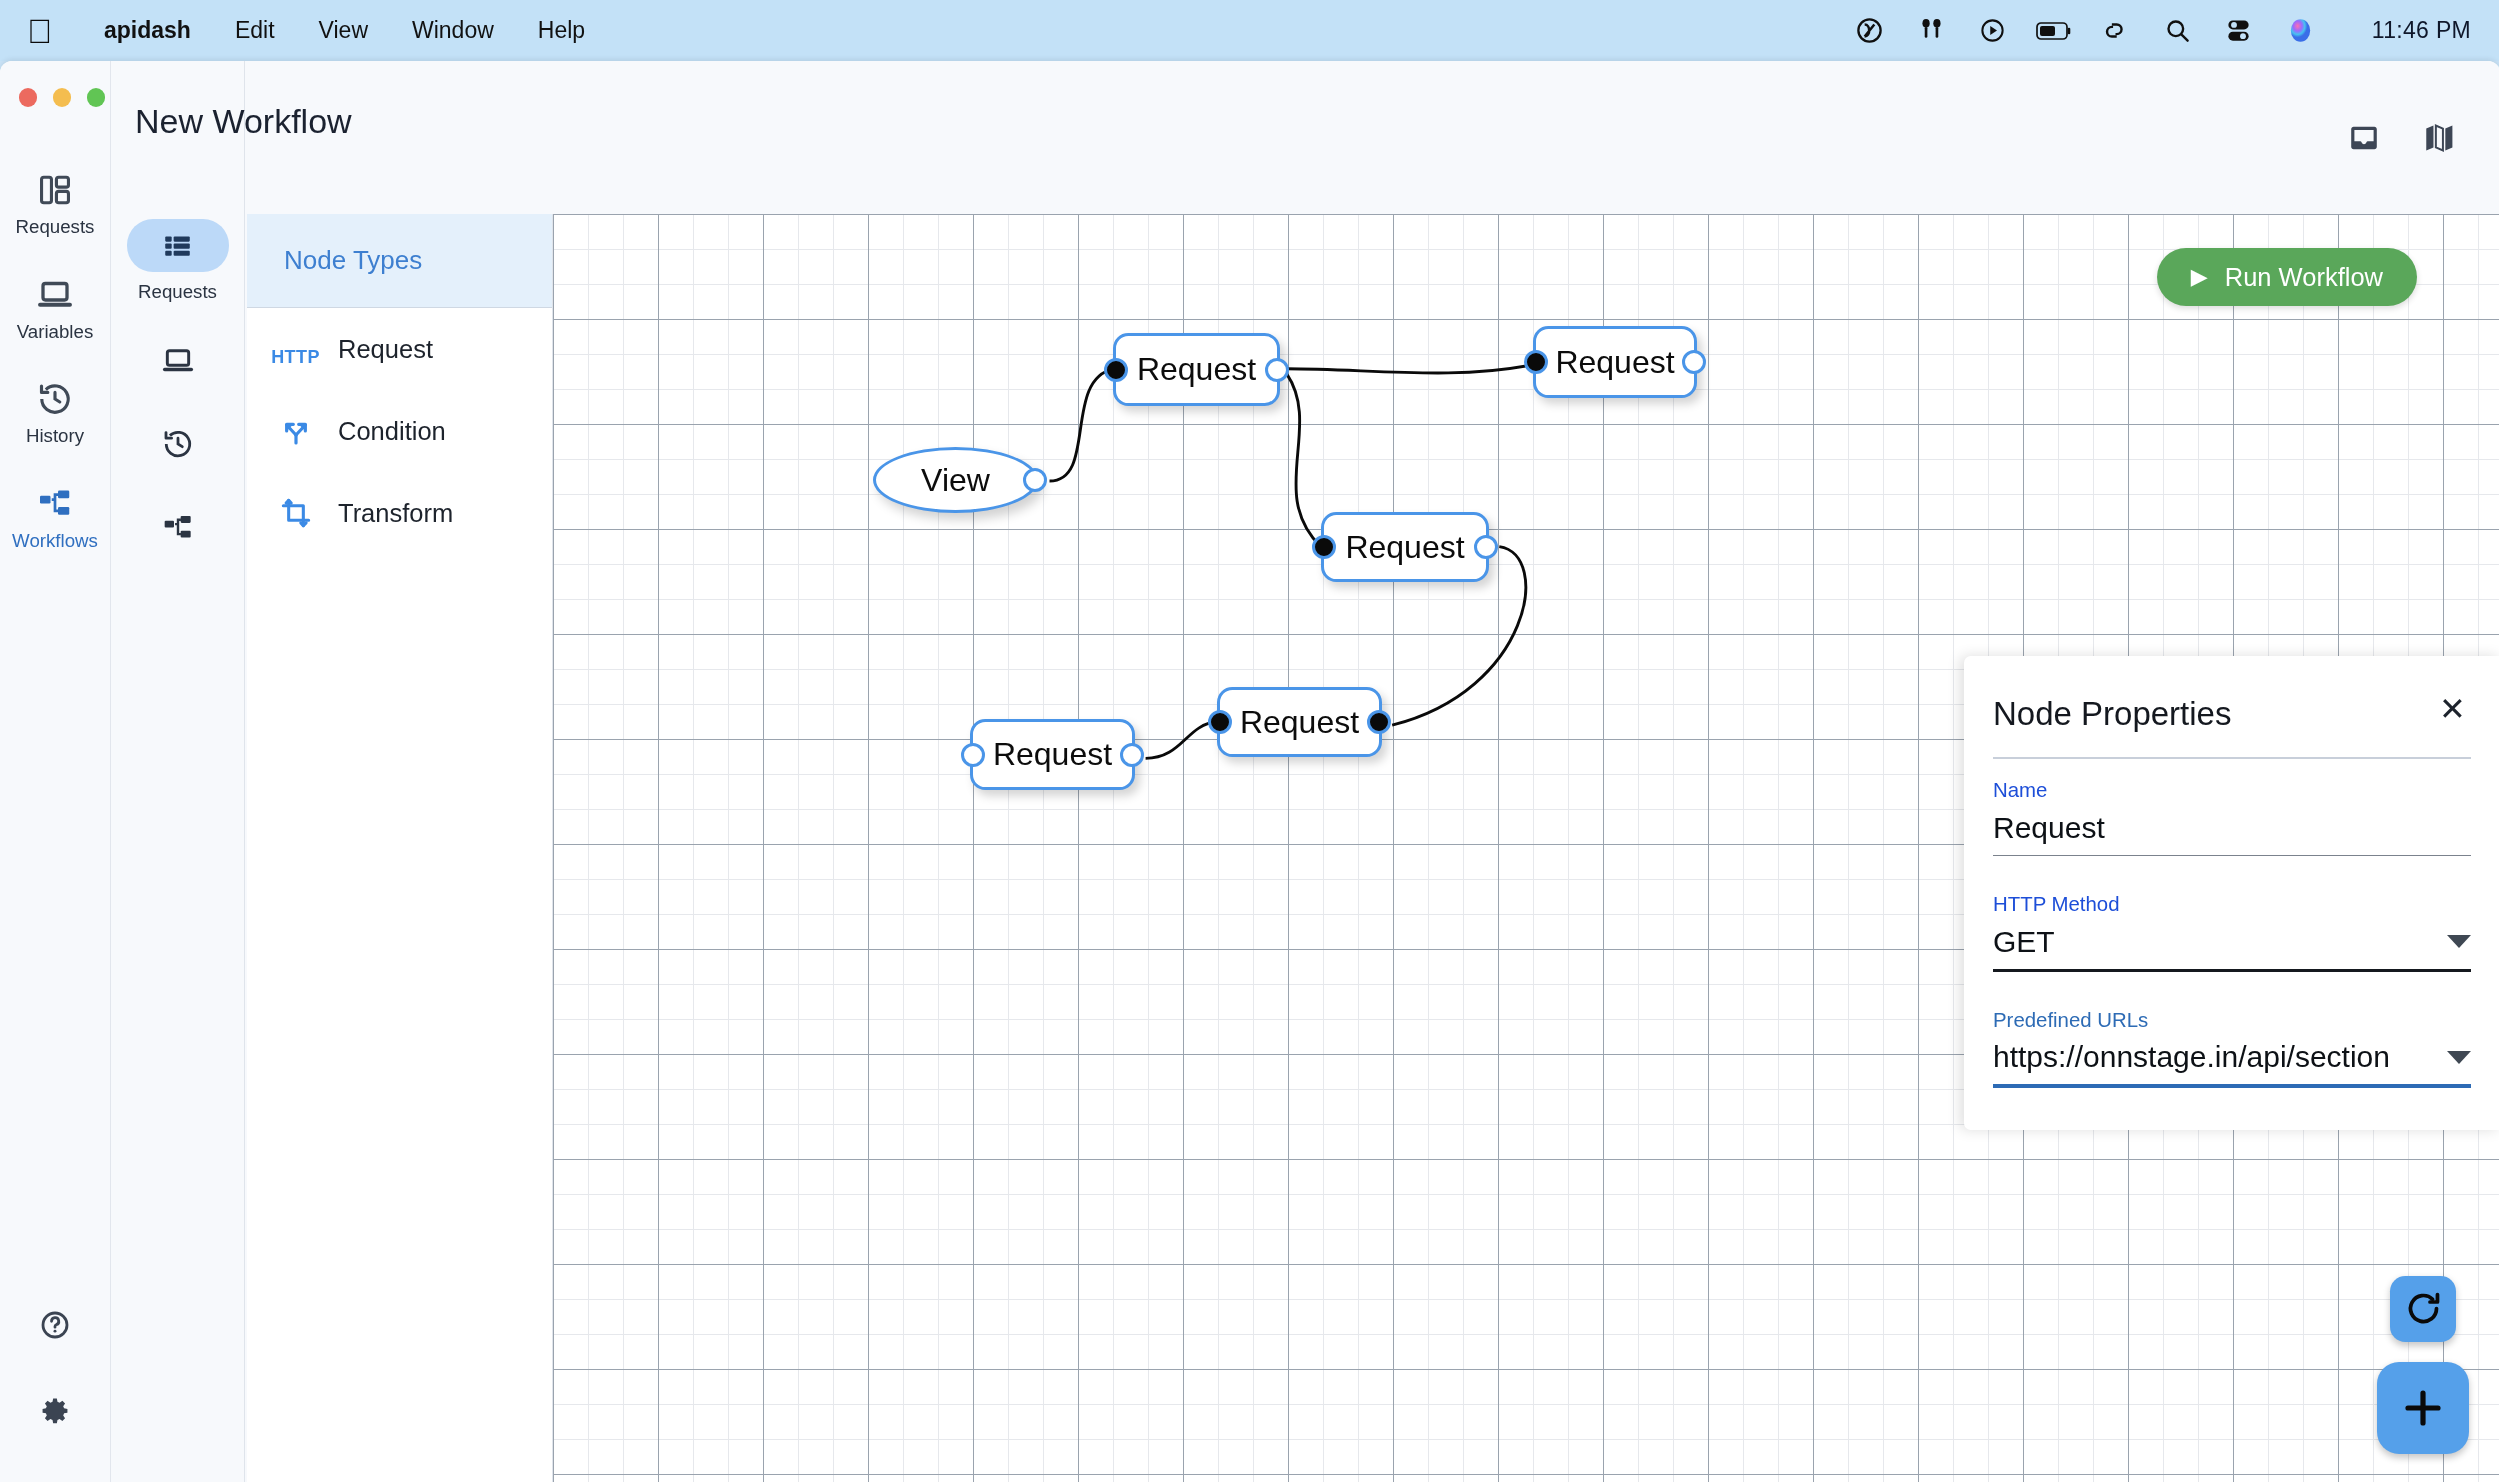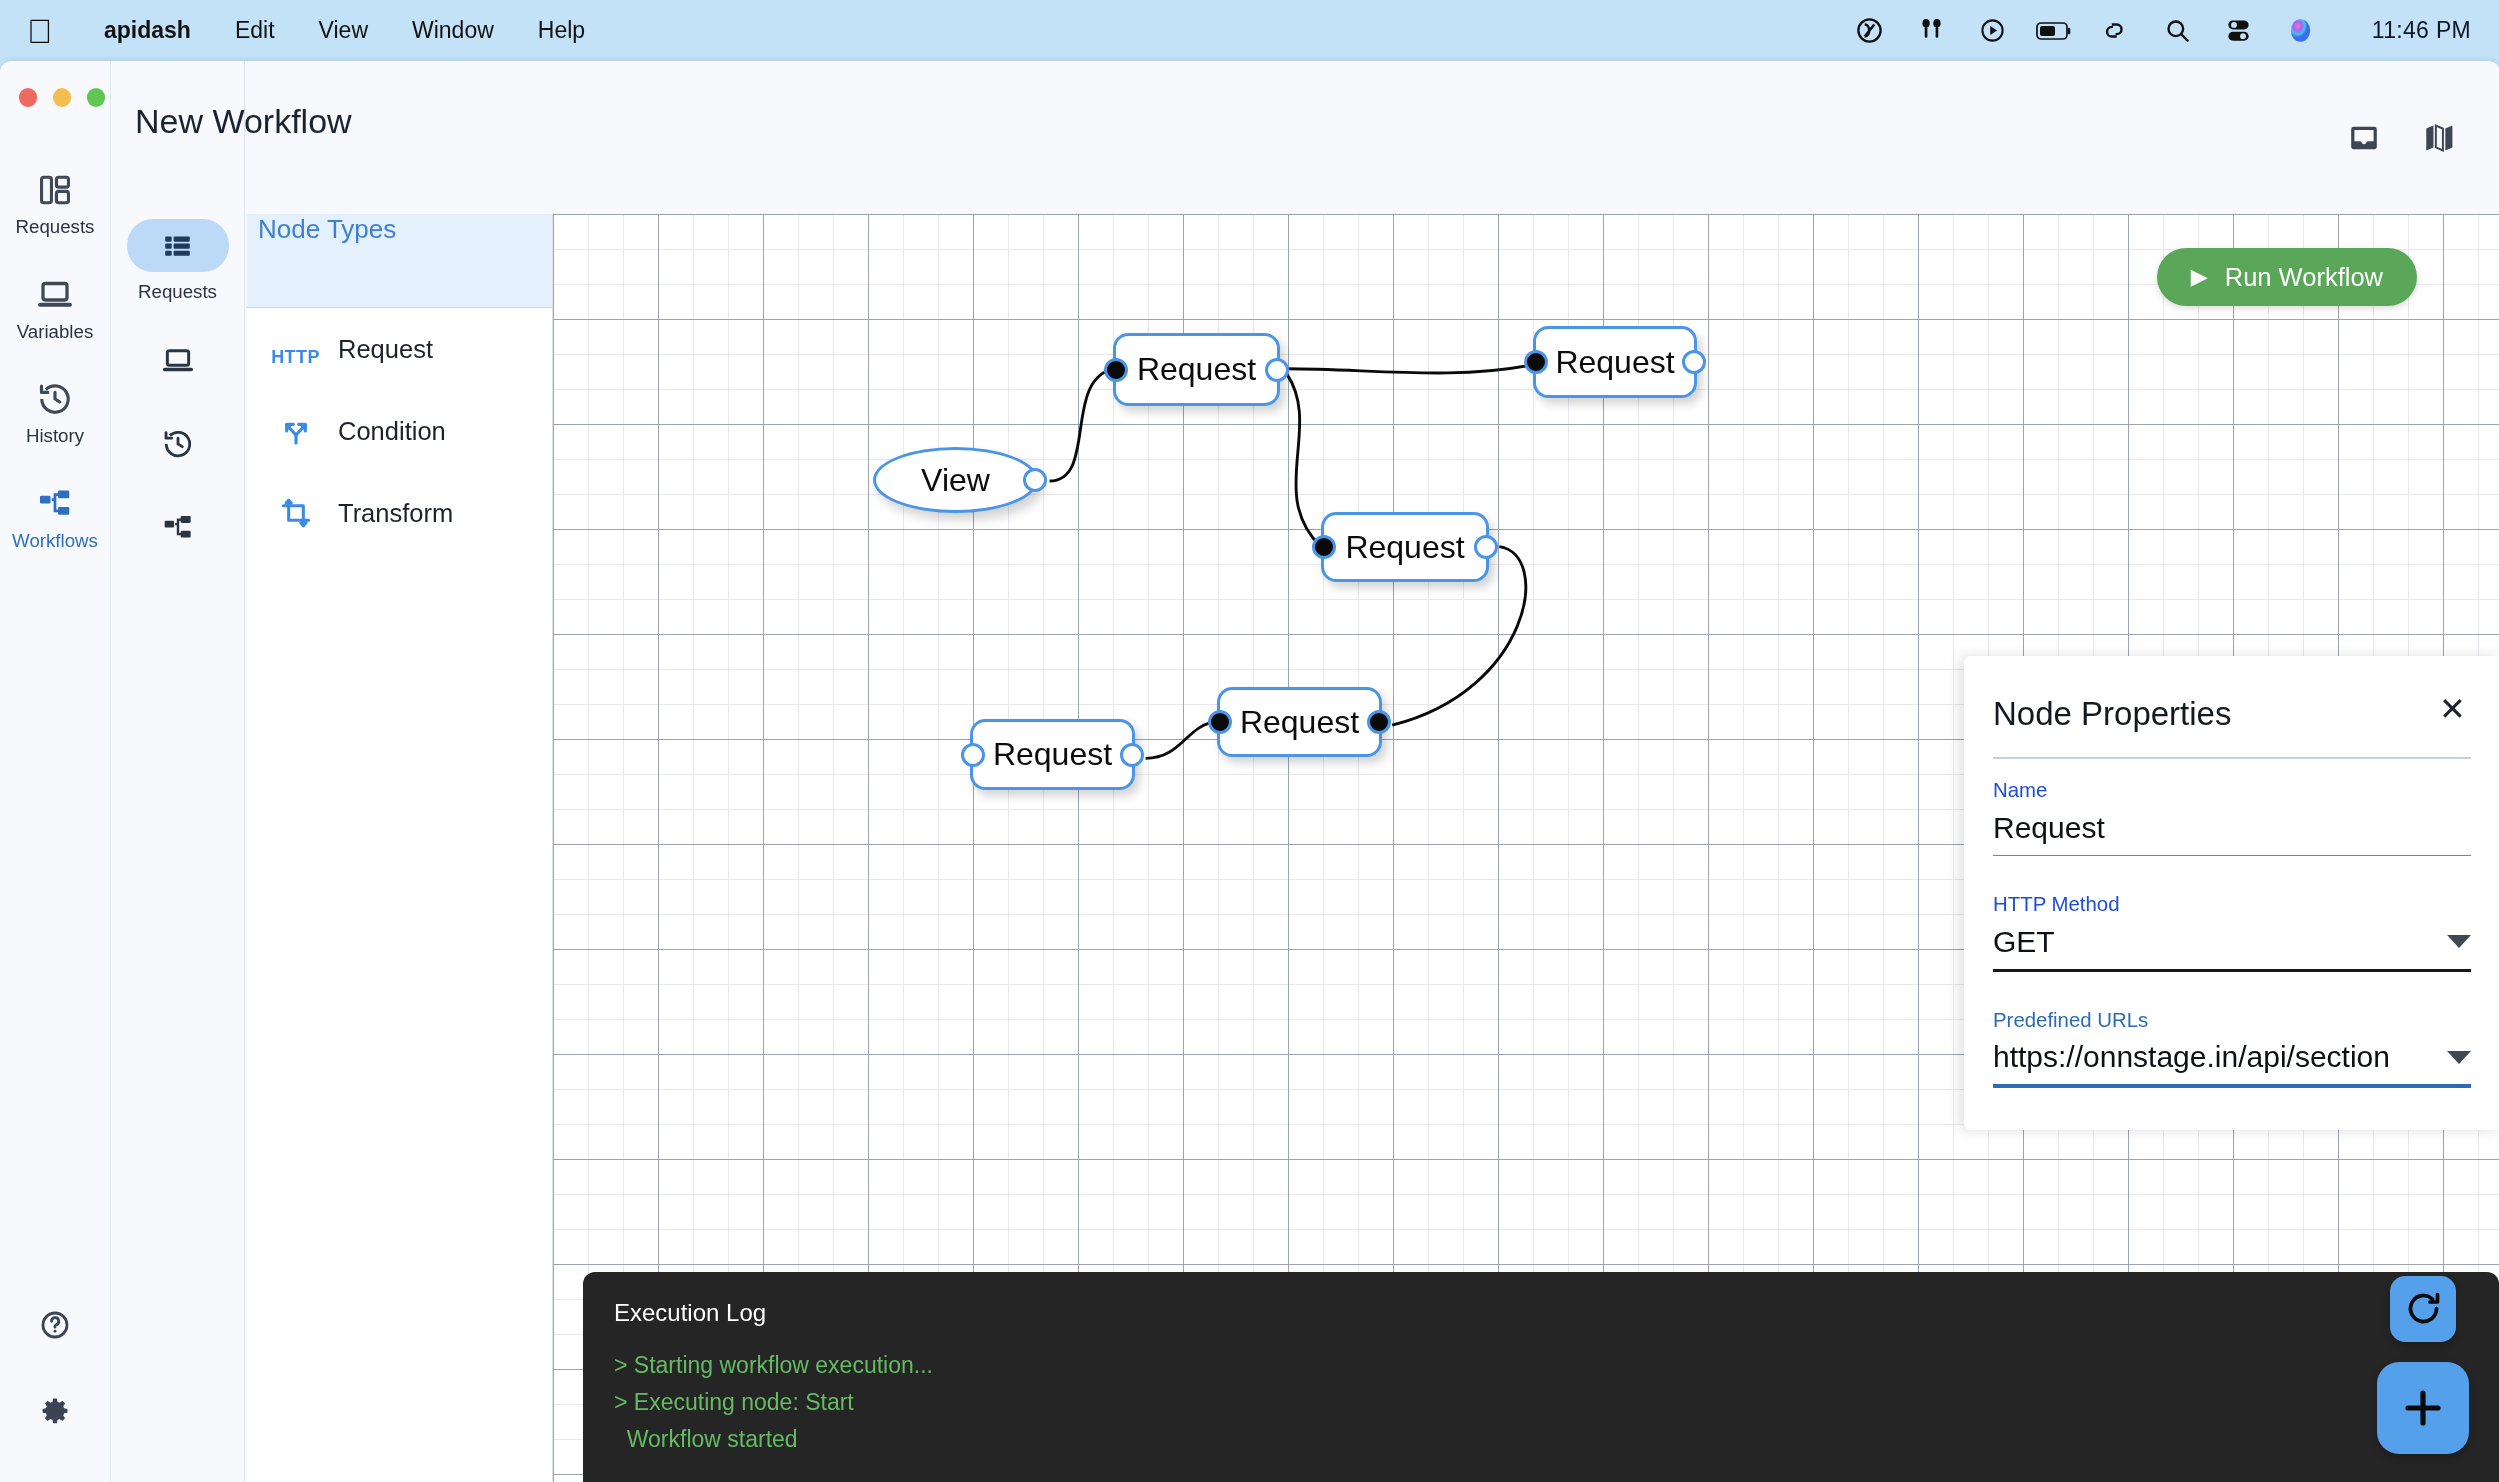--- a/index.html
+++ b/index.html
@@ -65,21 +65,21 @@
   .subrail-item.active .subrail-pill { background: #bcd9f8; color: #203a5c; }
   .subrail-label { font-size: 18.7px; color: #2b3442; }
 
   
   .nodetypes {
     position: absolute; left: 247px; top: 153px; width: 306px; height: 1269px;
     background: #ffffff; border-right: 0.9px solid #dfe4eb;
   }
   .nodetypes-header {
     height: 94px; background: #e4f0fb; border-bottom: 0.9px solid #cfd8e3;
-    display: flex; padding-left: 11px;
+    display: flex; align-items: center; padding-left: 37px;
   }
   .nodetypes-title { font-size: 26px; color: #3d7fd0; }
   .nodetype-row {
     height: 82px; display: flex; align-items: center; padding-left: 28px; gap: 22px; cursor: grab;
   }
   .nodetype-icon { width: 41px; display: flex; align-items: center; justify-content: center; color: #3b8ae5; }
   .http-badge { font-size: 18px; font-weight: 800; color: #3b8ae5; letter-spacing: 0.4px; margin-top: 16px; }
   .nodetype-label { font-size: 25.5px; color: #1d232c; }
 
   
@@ -504,26 +504,20 @@
     <div class="field" style="margin-top:37px;">
       <div class="field-label accent">Predefined URLs</div>
       <div class="field-value-row">
         <span class="field-value">https://onnstage.in/api/section</span>
         <span class="caret"></span>
       </div>
       <div class="field-underline blue"></div>
     </div>
   </div>
 
-  <div class="exec-log">
-    <div class="exec-title">Execution Log</div>
-    <div class="exec-line">&gt; Starting workflow execution...</div>
-    <div class="exec-line">&gt; Executing node: Start</div>
-    <div class="exec-line">  Workflow started</div>
-  </div>
 
   <div class="fab-wrap">
     <div class="fab small">
       <svg width="39" height="39" viewBox="0 0 24 24" fill="none" stroke="currentColor" stroke-width="2.3" stroke-linecap="round">
         <path d="M20 12a8 8 0 1 1-2.4-5.7"></path>
         <path d="M20.6 3.4v4.6h-4.6" stroke-linejoin="round"></path>
       </svg>
     </div>
     <div class="fab large">
       <svg width="48" height="48" viewBox="0 0 24 24" fill="none" stroke="currentColor" stroke-width="2.6" stroke-linecap="round">

